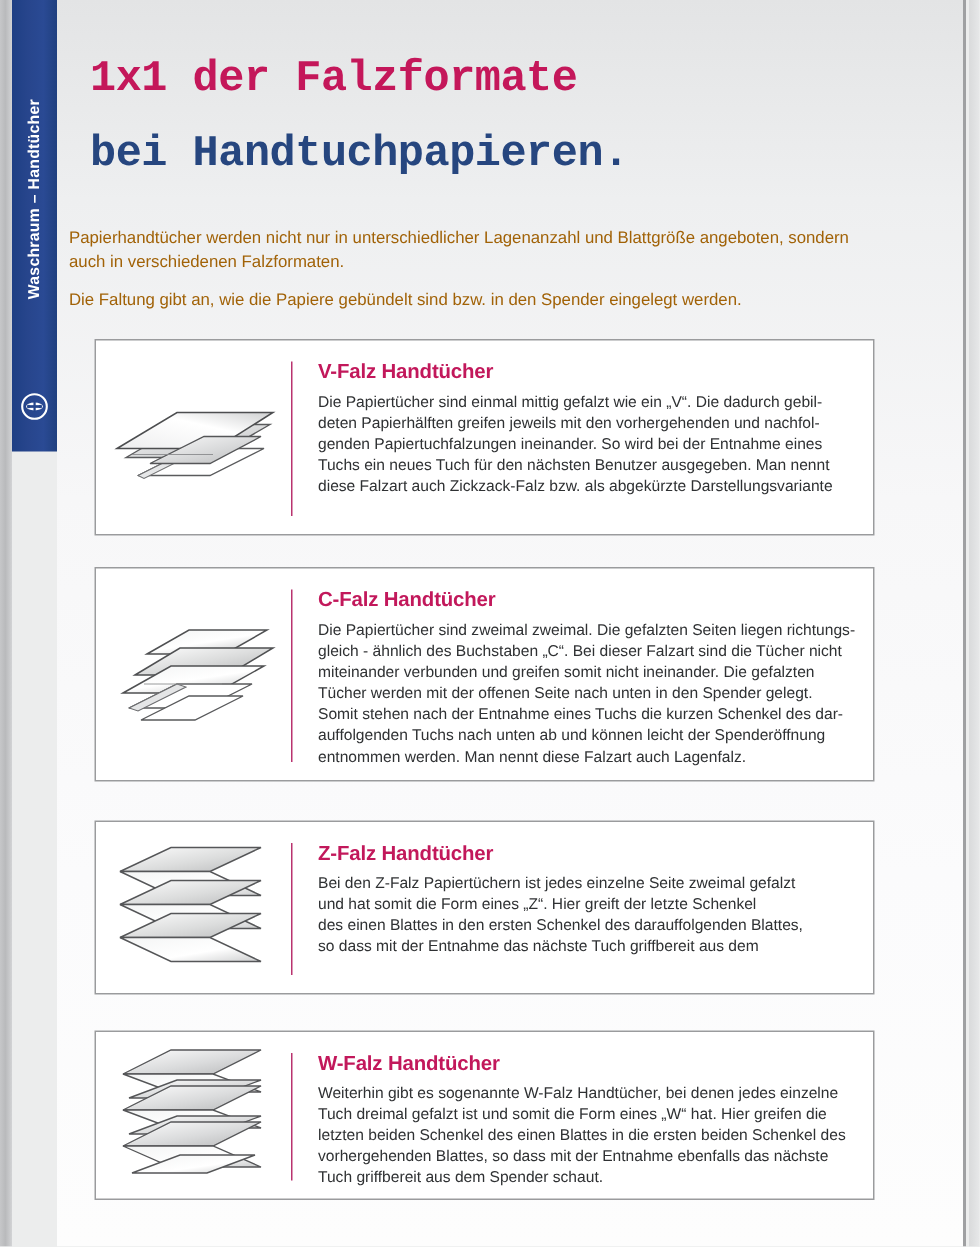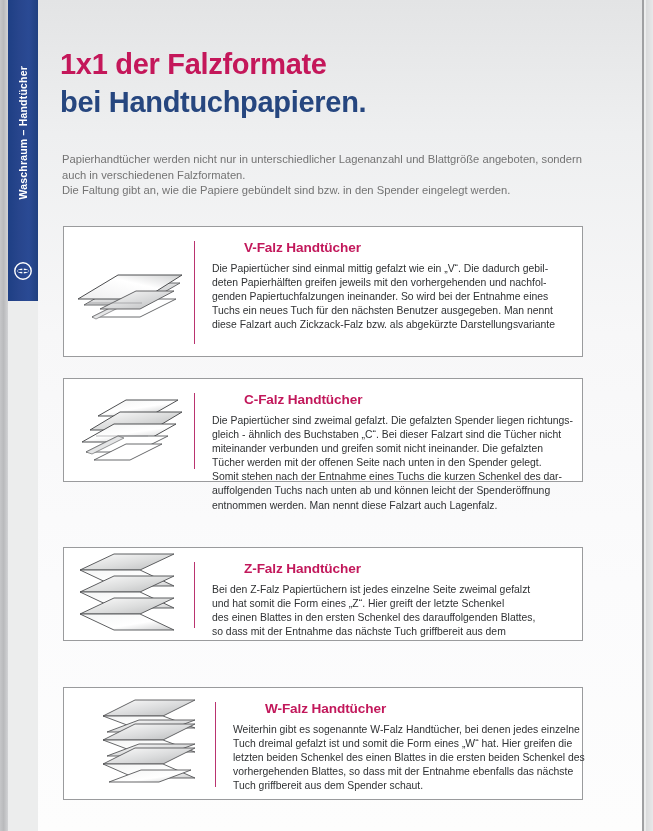--- a/index.html
+++ b/index.html
@@ -69,48 +69,49 @@
 
   .side-tab-icon {
     position: absolute;
     left: 6px; top: 262px;
     width: 18px; height: 18px;
   }
 
   
   .headline {
     position: absolute;
-    left: 60px; top: 47px;
+    left: 60px; top: 36px;
     width: 520px;
+    font-family: Liberation Mono, monospace;
   }
 
   .headline-line {
     font-size: 29px;
     font-weight: bold;
     line-height: 34px;
     letter-spacing: -0.3px;
     white-space: nowrap;
   }
 
   .headline-line.l1 { color: #c4175a; }
-  .headline-line.l2 { color: #26467f; margin-top: 4px; }
+  .headline-line.l2 { color: #26467f; margin-top: 16px; }
 
   
   .intro {
     position: absolute;
-    left: 62px; top: 152px;
+    left: 46px; top: 152px;
     width: 520px;
-    color: #737373;
+    color: #a16207;
   }
 
   .intro p {
     font-size: 11.2px;
     line-height: 15.5px;
   }
-  .intro p.second { }
+  .intro p.second { margin-top: 10px; }
 
   
   .card {
     position: absolute;
     left: 63px;
     width: 520px;
     background: #ffffff;
     border: 1px solid #9a9b9d;
   }
 
@@ -141,36 +142,35 @@
     padding: 12px 14px 10px 17px;
   }
 
   .card-title {
     color: #c2185b;
     font-size: 13.6px;
     font-weight: bold;
     line-height: 18px;
     margin-bottom: 5px;
     letter-spacing: -0.1px;
-    margin-left: 32px;
   }
 
   .card-body {
     color: #2f3133;
     font-size: 10.4px;
     line-height: 14.1px;
   }
 
   .card-body div { white-space: nowrap; }
 
   
   #card-v { top: 226px; height: 131px; }
-  #card-c { top: 378px; height: 104px; }
-  #card-z { top: 547px; height: 94px; }
-  #card-w { top: 687px; height: 113px; padding-left: 21px; }
+  #card-c { top: 378px; height: 143px; }
+  #card-z { top: 547px; height: 116px; }
+  #card-w { top: 687px; height: 113px; }
 
   svg { display: block; }
 </style>
 </head>
 <body>
 
 <div class="page-left-gutter"></div>
 <div class="page-body"></div>
 <div class="page-right-gutter"></div>
 
@@ -271,21 +271,21 @@
         <polygon points="16,72 48,56 98,56 66,72" fill="#ffffff" stroke="#58595b" stroke-width="0.9"></polygon>
         <polygon points="16,72 48,56 54,58 22,74" fill="#e4e5e6" stroke="#6a6b6d" stroke-width="0.7"></polygon>
         <polygon points="24,80 56,64 92,64 60,80" fill="#ffffff" stroke="#58595b" stroke-width="0.9"></polygon>
         <line x1="26" y1="56" x2="78" y2="56" stroke="#8d8e90" stroke-width="0.6"></line>
       </svg>
     </div>
     <div class="card-divider"></div>
     <div class="card-text">
       <div class="card-title">C-Falz Handtücher</div>
       <div class="card-body">
-        <div>Die Papiertücher sind zweimal gefalzt. Die gefalzten Spender liegen richtungs-</div>
+        <div>Die Papiertücher sind zweimal zweimal. Die gefalzten Seiten liegen richtungs-</div>
         <div>gleich - ähnlich des Buchstaben „C“. Bei dieser Falzart sind die Tücher nicht</div>
         <div>miteinander verbunden und greifen somit nicht ineinander. Die gefalzten</div>
         <div>Tücher werden mit der offenen Seite nach unten in den Spender gelegt.</div>
         <div>Somit stehen nach der Entnahme eines Tuchs die kurzen Schenkel des dar-</div>
         <div>auffolgenden Tuchs nach unten ab und können leicht der Spenderöffnung</div>
         <div>entnommen werden. Man nennt diese Falzart auch Lagenfalz.</div>
       </div>
     </div>
   </div>
 </div>

